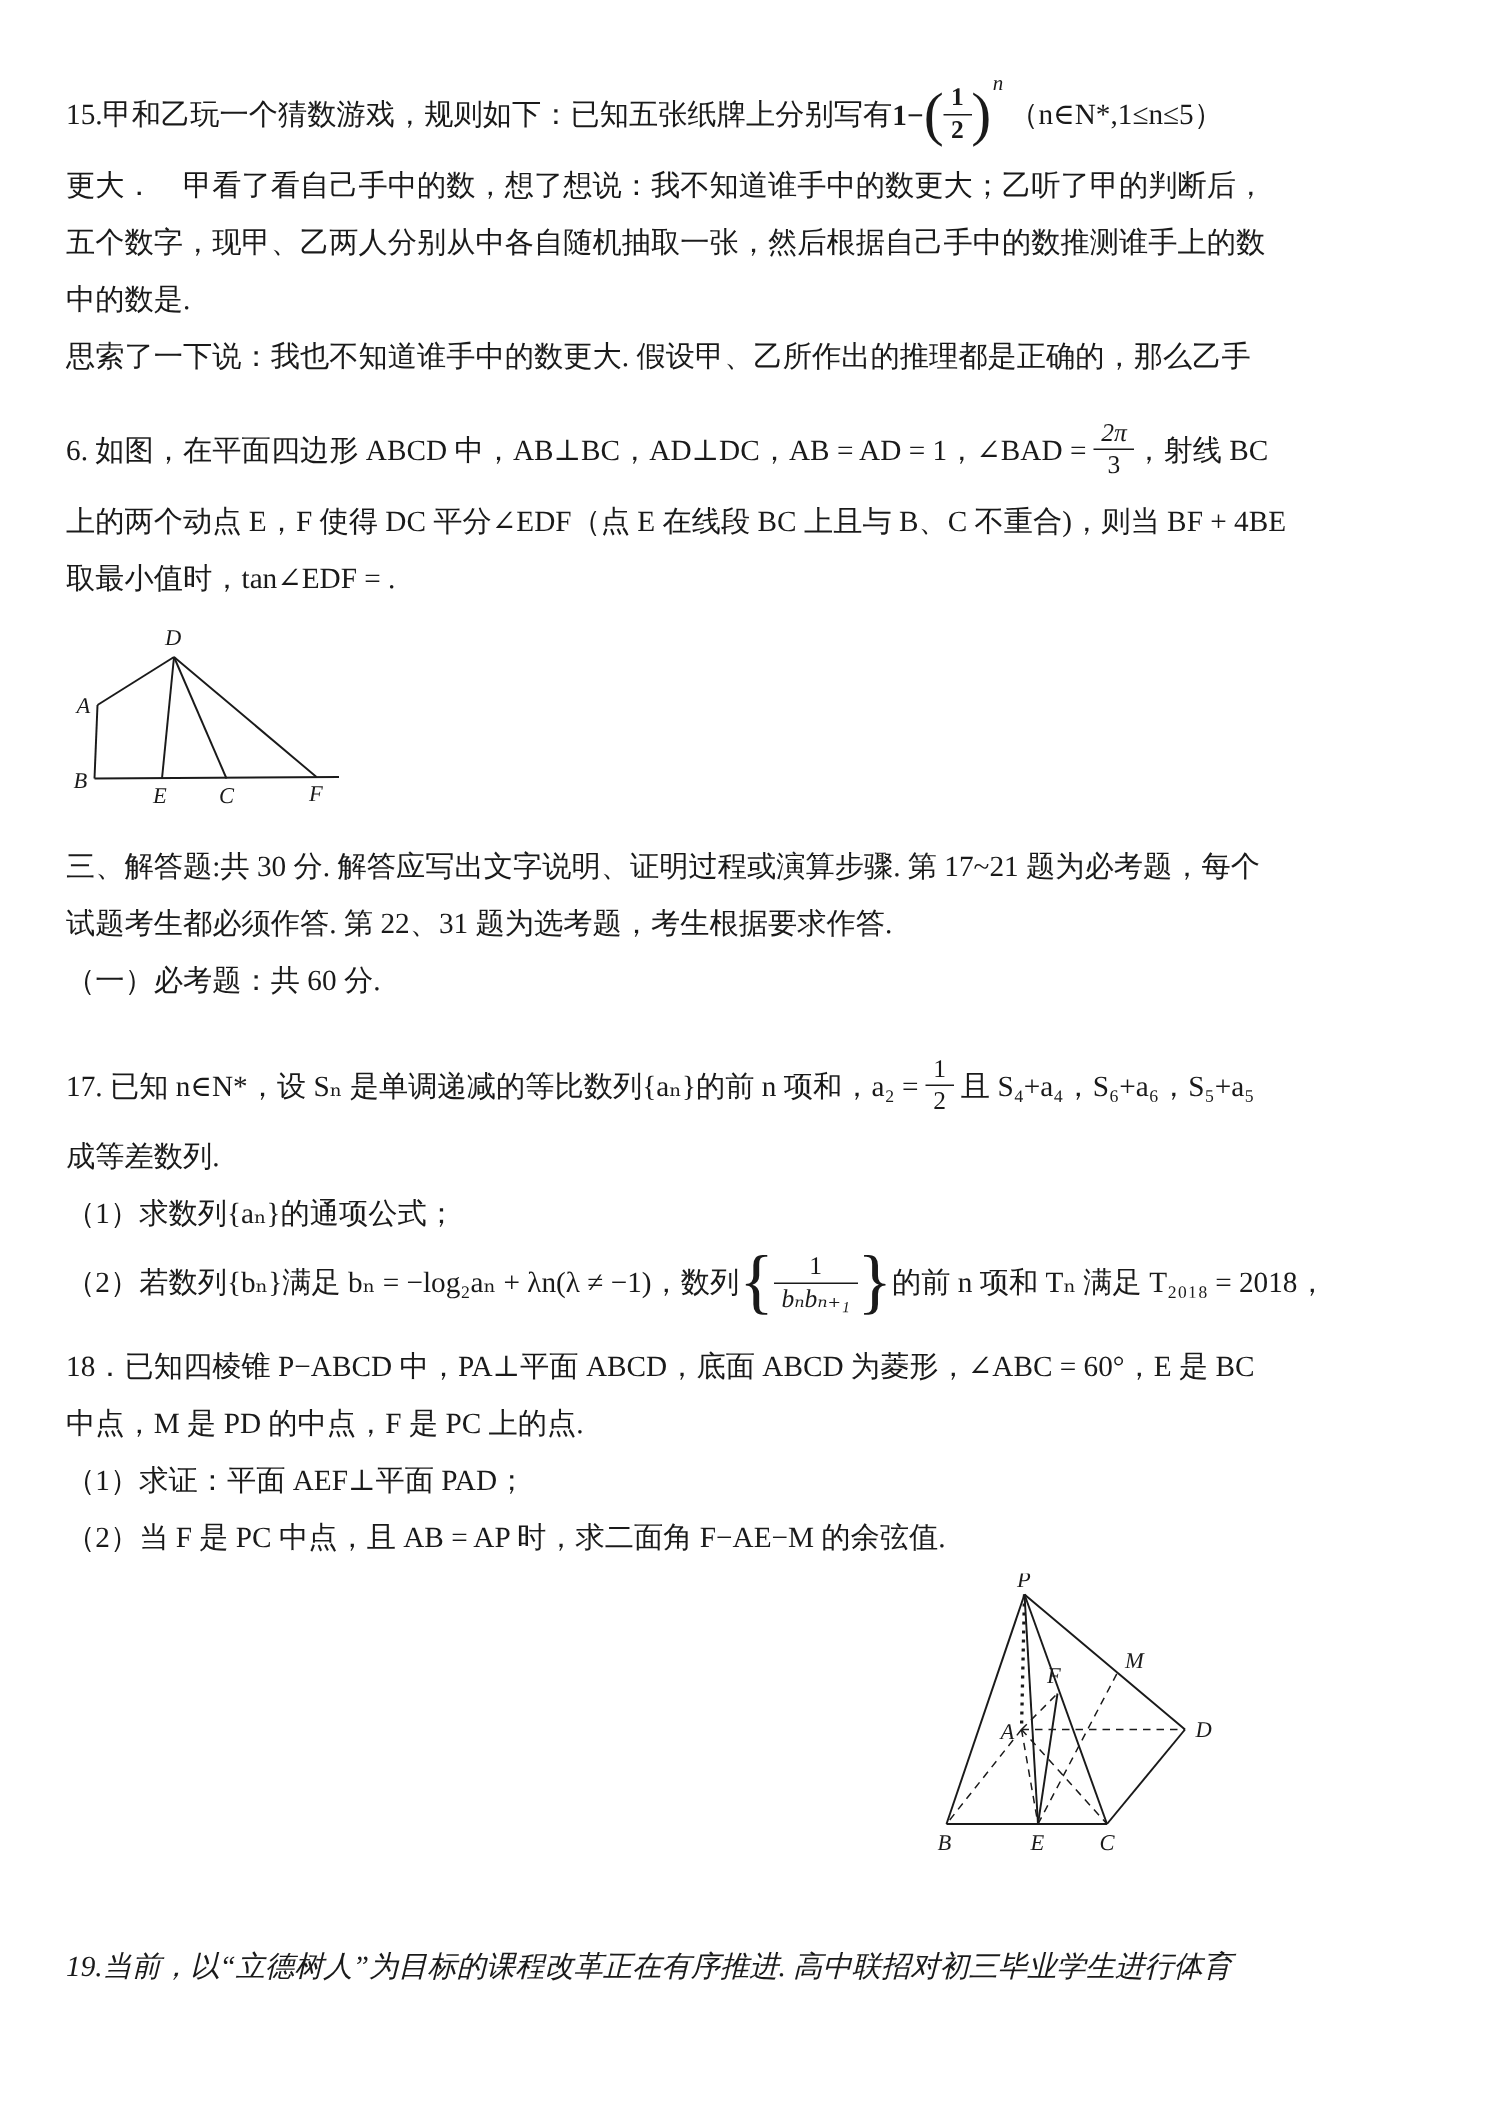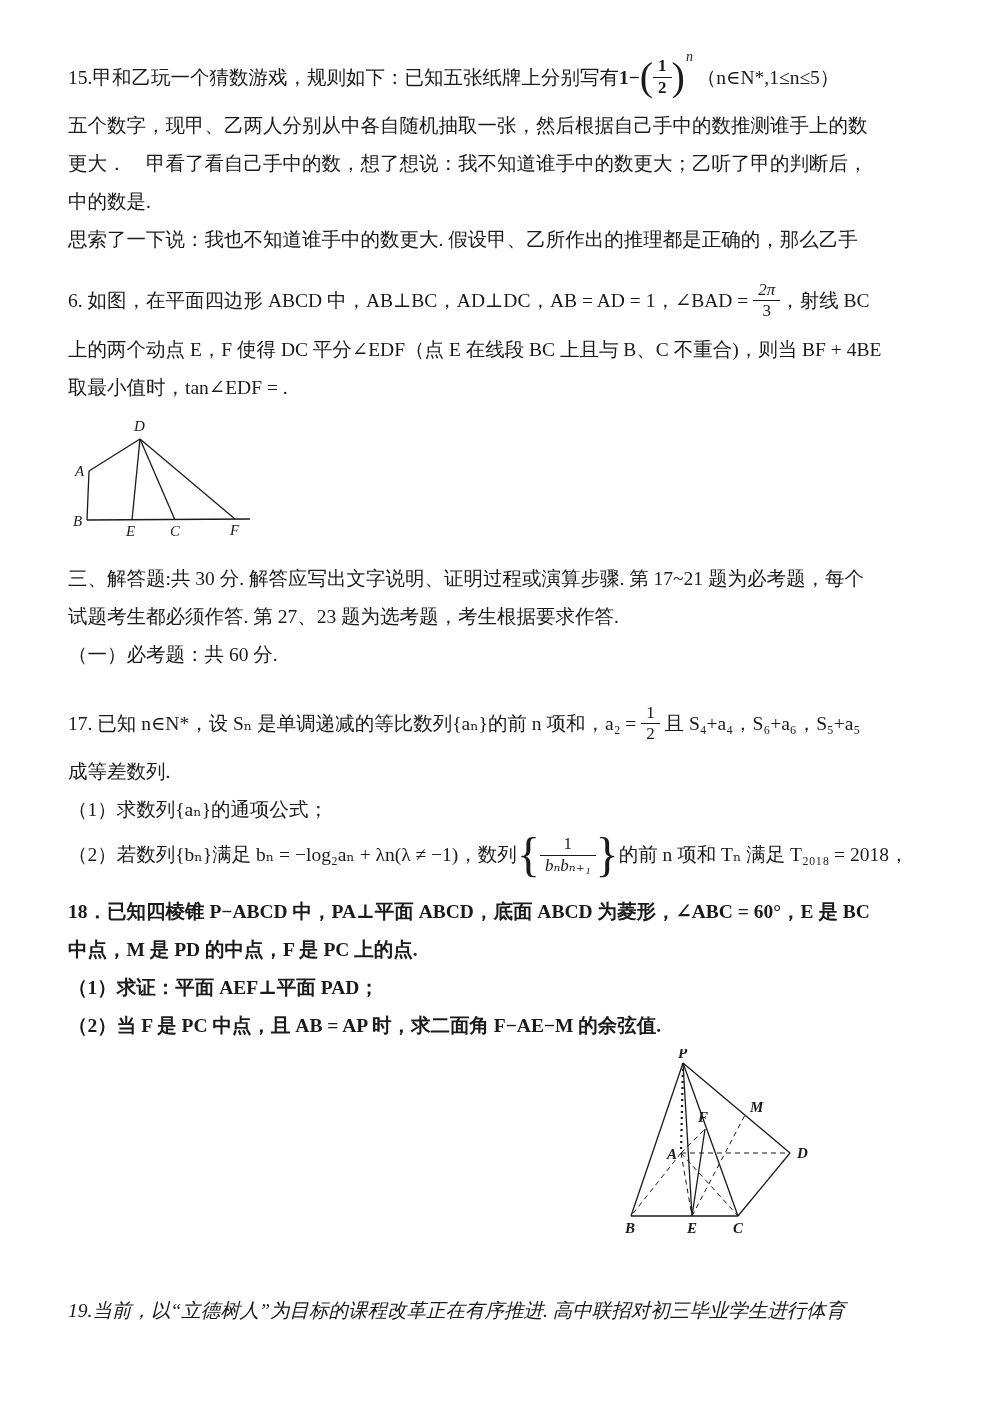--- a/index.html
+++ b/index.html
@@ -4,63 +4,63 @@
 <style>
   * { box-sizing: border-box; }
   html,body { margin:0; padding:0; }
   body {
     width: 992px; height: 1403px;
     background:#ffffff; color:#1a1a1a;
     font-family: "Liberation Serif", "DejaVu Serif", serif;
     font-size: 19.5px;
     overflow: hidden;
   }
-  .page { padding: 46px 64px 0 68px; }
+  .page { padding: 46px 64px 0 44px; }
   .line { line-height: 38px; white-space: nowrap; }
   .line.tall { padding: 7px 0; }
   .math  { white-space: nowrap; }
   .bold  { font-weight: bold; }
   .it    { font-style: italic; }
   .frac { display:inline-block; vertical-align: middle; text-align:center;
           font-size: 17px; line-height: 1.2; position: relative; top: -2px; }
   .frac .num { display:block; padding: 0 5px; }
   .frac .den { display:block; border-top: 1.4px solid #1a1a1a; padding: 0 5px; }
   .bigd { display:inline-block; vertical-align: middle; font-weight: 300;
           position: relative; top: -2px; }
   .d40 { font-size: 40px; }
   .d48 { font-size: 48px; }
   .exp { font-size: 14px; font-style: italic; position: relative; top: -15px; left: 1px; }
   section { margin: 0; }
   #p15 { margin-bottom: 16px; }
   #p16 { margin-bottom: 4px; }
   .fig16-wrap { margin: 10px 0 14px 4px; }
   #sec3 { margin-bottom: 6px; }
   #p17 { margin-bottom: 8px; margin-top: 24px; }
-  #p18 { margin-bottom: 0; font-weight: bold; }
+  #p18 { margin-bottom: 0; }
   .fig18-wrap { width: 215px; margin: 4px 110px 0 auto; }
   #p19 { margin-top: 38px; font-style: italic; }
   svg text { font-family: "Liberation Serif", "DejaVu Serif", serif;
              font-style: italic; font-size: 15px; fill: #1a1a1a; }
   svg line, svg polyline { stroke: #1a1a1a; fill: none; }
   .solid  { stroke-width: 1.3; }
   .dashed { stroke-width: 1; stroke-dasharray: 5 4; }
   .dotted { stroke-width: 2.2; stroke-dasharray: 2 4; }
 </style>
 </head>
 <body>
 
 <div class="page">
 
   <section id="p15">
     <div class="line tall">
       <span>15.甲和乙玩一个猜数游戏，规则如下：已知五张纸牌上分别写有</span><span class="math"><span class="bold">1−</span><span class="bigd d40">(</span><span class="frac"><span class="num bold">1</span><span class="den bold">2</span></span><span class="bigd d40">)</span><sup class="exp">n</sup></span>
       <span>（n∈N*,1≤n≤5）</span>
     </div>
+    <div class="line">更大．　甲看了看自己手中的数，想了想说：我不知道谁手中的数更大；乙听了甲的判断后，</div>
     <div class="line">五个数字，现甲、乙两人分别从中各自随机抽取一张，然后根据自己手中的数推测谁手上的数</div>
-    <div class="line">更大．　甲看了看自己手中的数，想了想说：我不知道谁手中的数更大；乙听了甲的判断后，</div>
     <div class="line">中的数是.</div>
     <div class="line">思索了一下说：我也不知道谁手中的数更大. 假设甲、乙所作出的推理都是正确的，那么乙手</div>
   </section>
 
   <section id="p16">
     <div class="line tall">
       <span>6. 如图，在平面四边形 ABCD 中，AB⊥BC，AD⊥DC，AB = AD = 1，∠BAD =</span>
       <span class="frac"><span class="num it">2π</span><span class="den">3</span></span><span>，射线 BC</span>
     </div>
     <div class="line">上的两个动点 E，F 使得 DC 平分∠EDF（点 E 在线段 BC 上且与 B、C 不重合)，则当 BF + 4BE</div>
@@ -78,21 +78,21 @@
         <text x="1" y="109">B</text>
         <text x="54" y="119">E</text>
         <text x="98" y="119">C</text>
         <text x="158" y="118">F</text>
       </svg>
     </div>
   </section>
 
   <section id="sec3">
     <div class="line">三、解答题:共 30 分. 解答应写出文字说明、证明过程或演算步骤. 第 17~21 题为必考题，每个</div>
-    <div class="line">试题考生都必须作答. 第 27、23 题为选考题，考生根据要求作答.</div>
+    <div class="line">试题考生都必须作答. 第 22、31 题为选考题，考生根据要求作答.</div>
     <div class="line">（一）必考题：共 60 分.</div>
   </section>
 
   <section id="p17">
     <div class="line tall">
       <span>17. 已知 n∈N*，设 Sₙ 是单调递减的等比数列{aₙ}的前 n 项和，a₂ =</span>
       <span class="frac"><span class="num">1</span><span class="den">2</span></span>
       <span>且 S₄+a₄，S₆+a₆，S₅+a₅</span>
     </div>
     <div class="line">成等差数列.</div>

